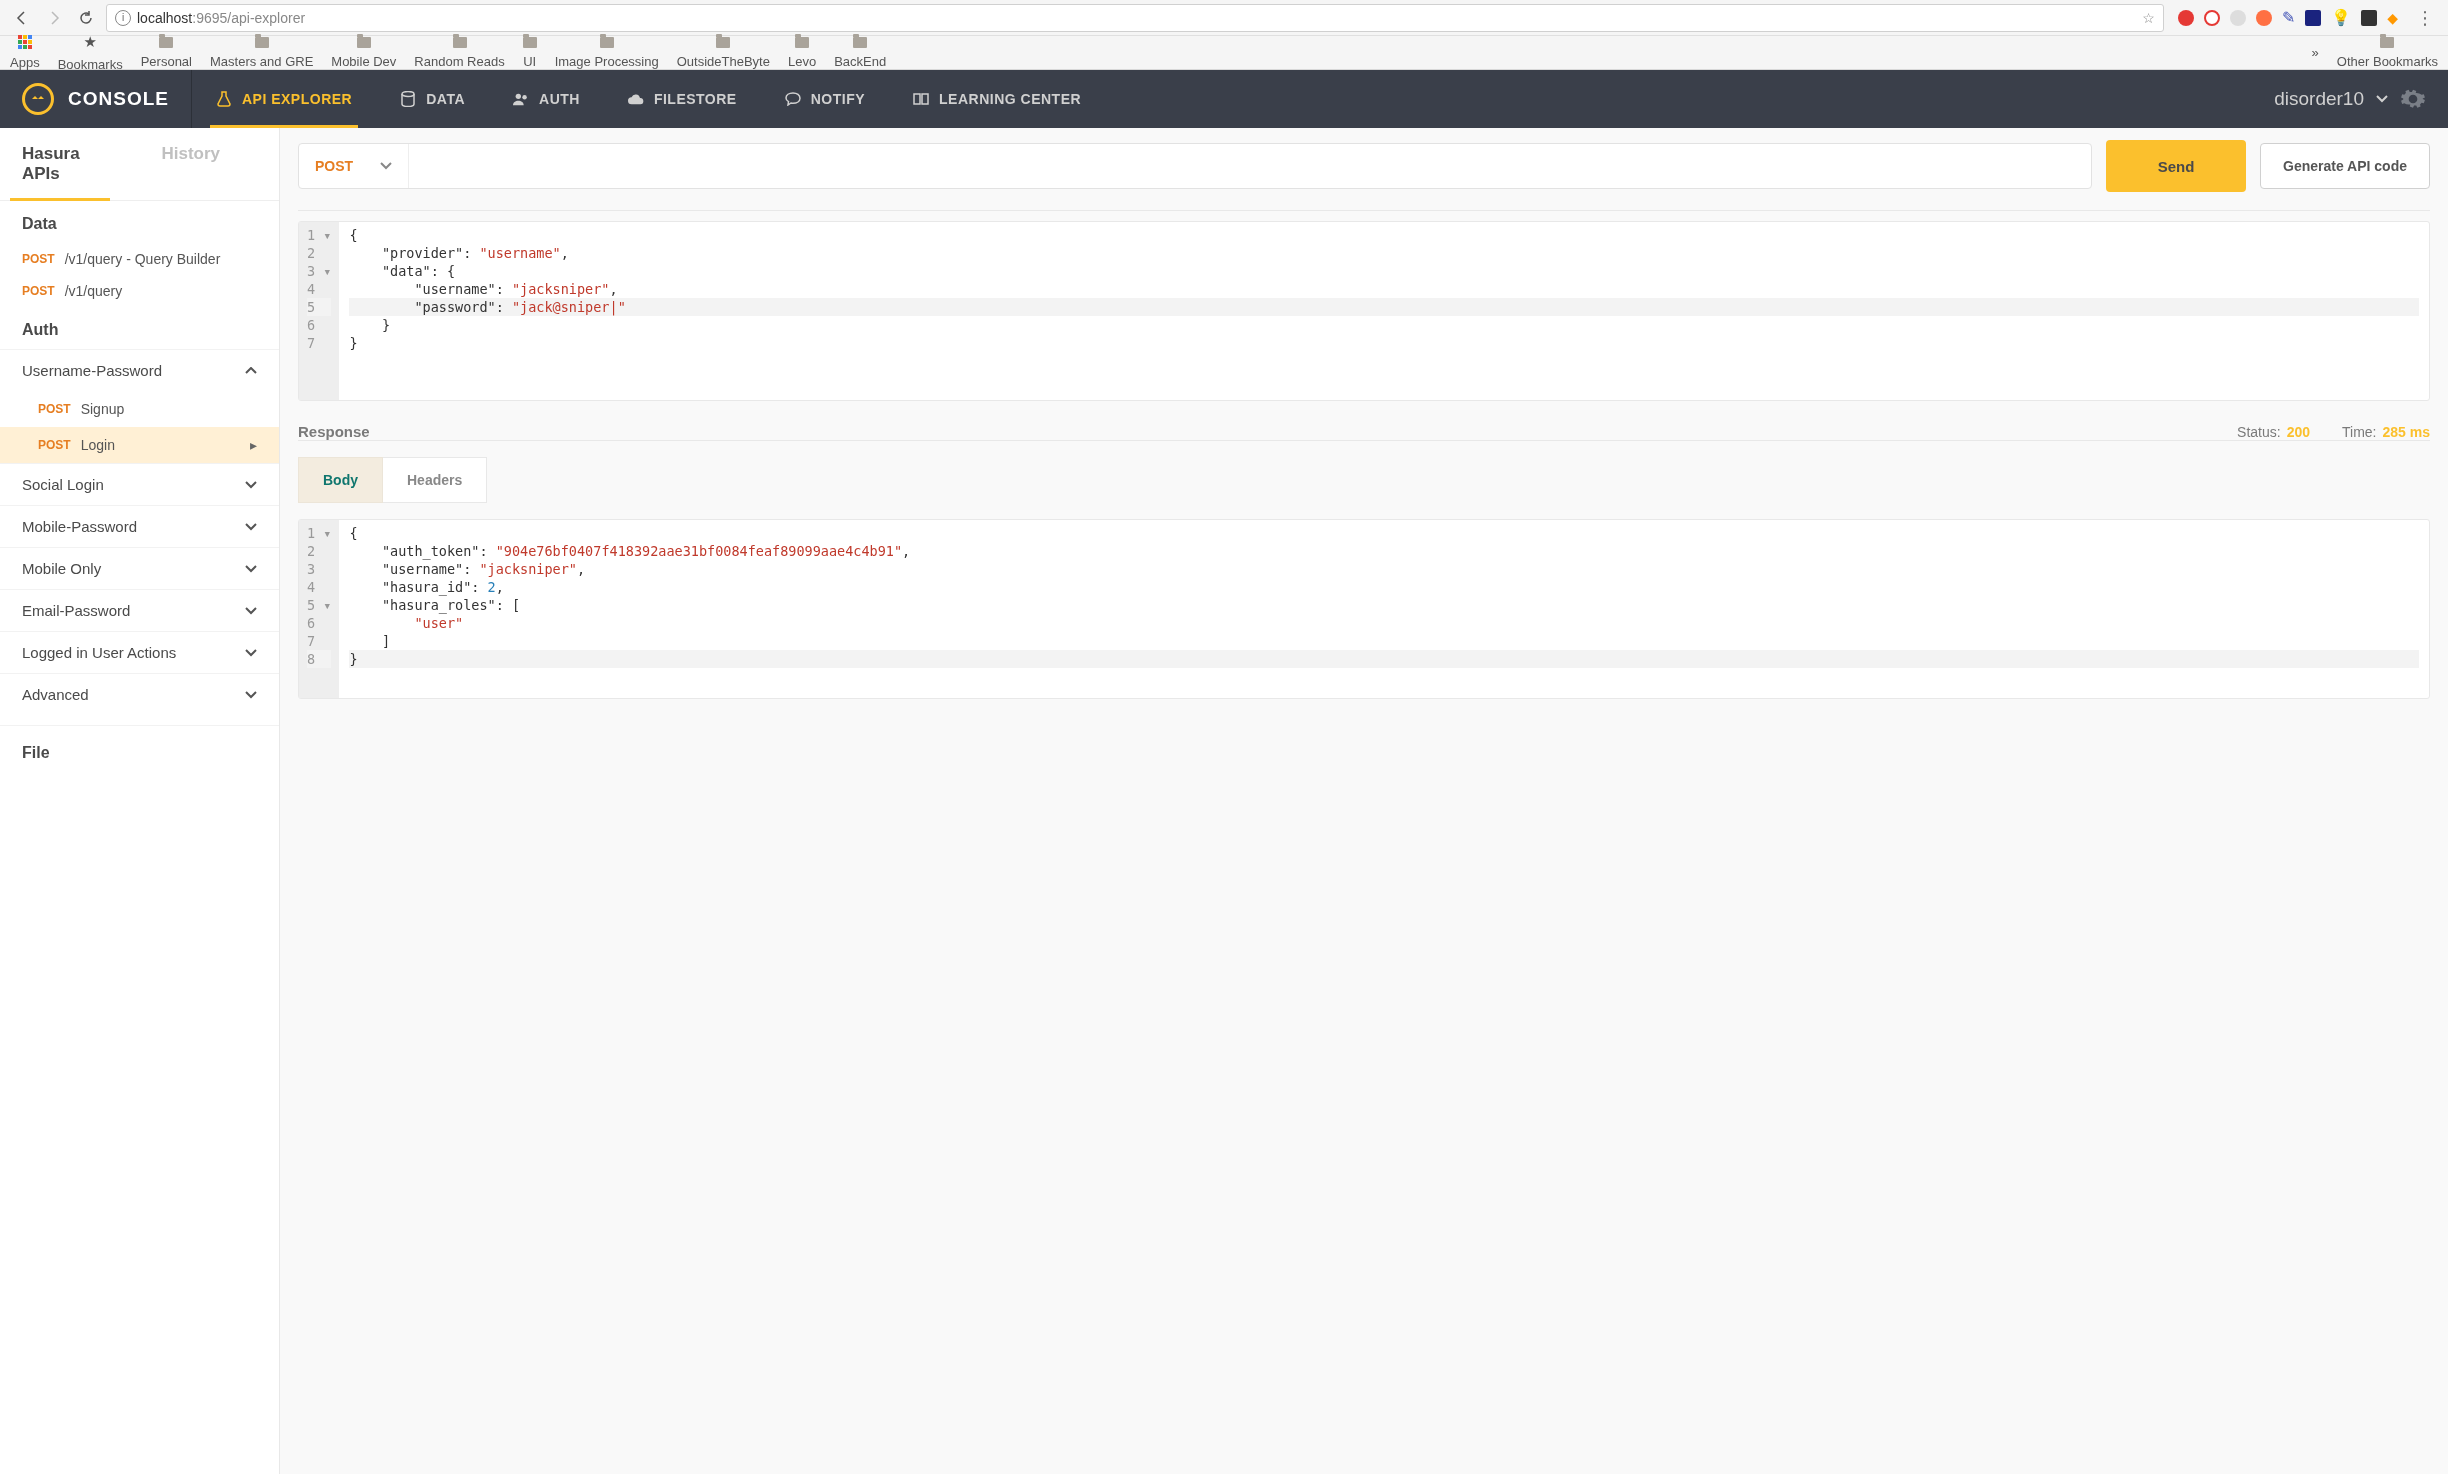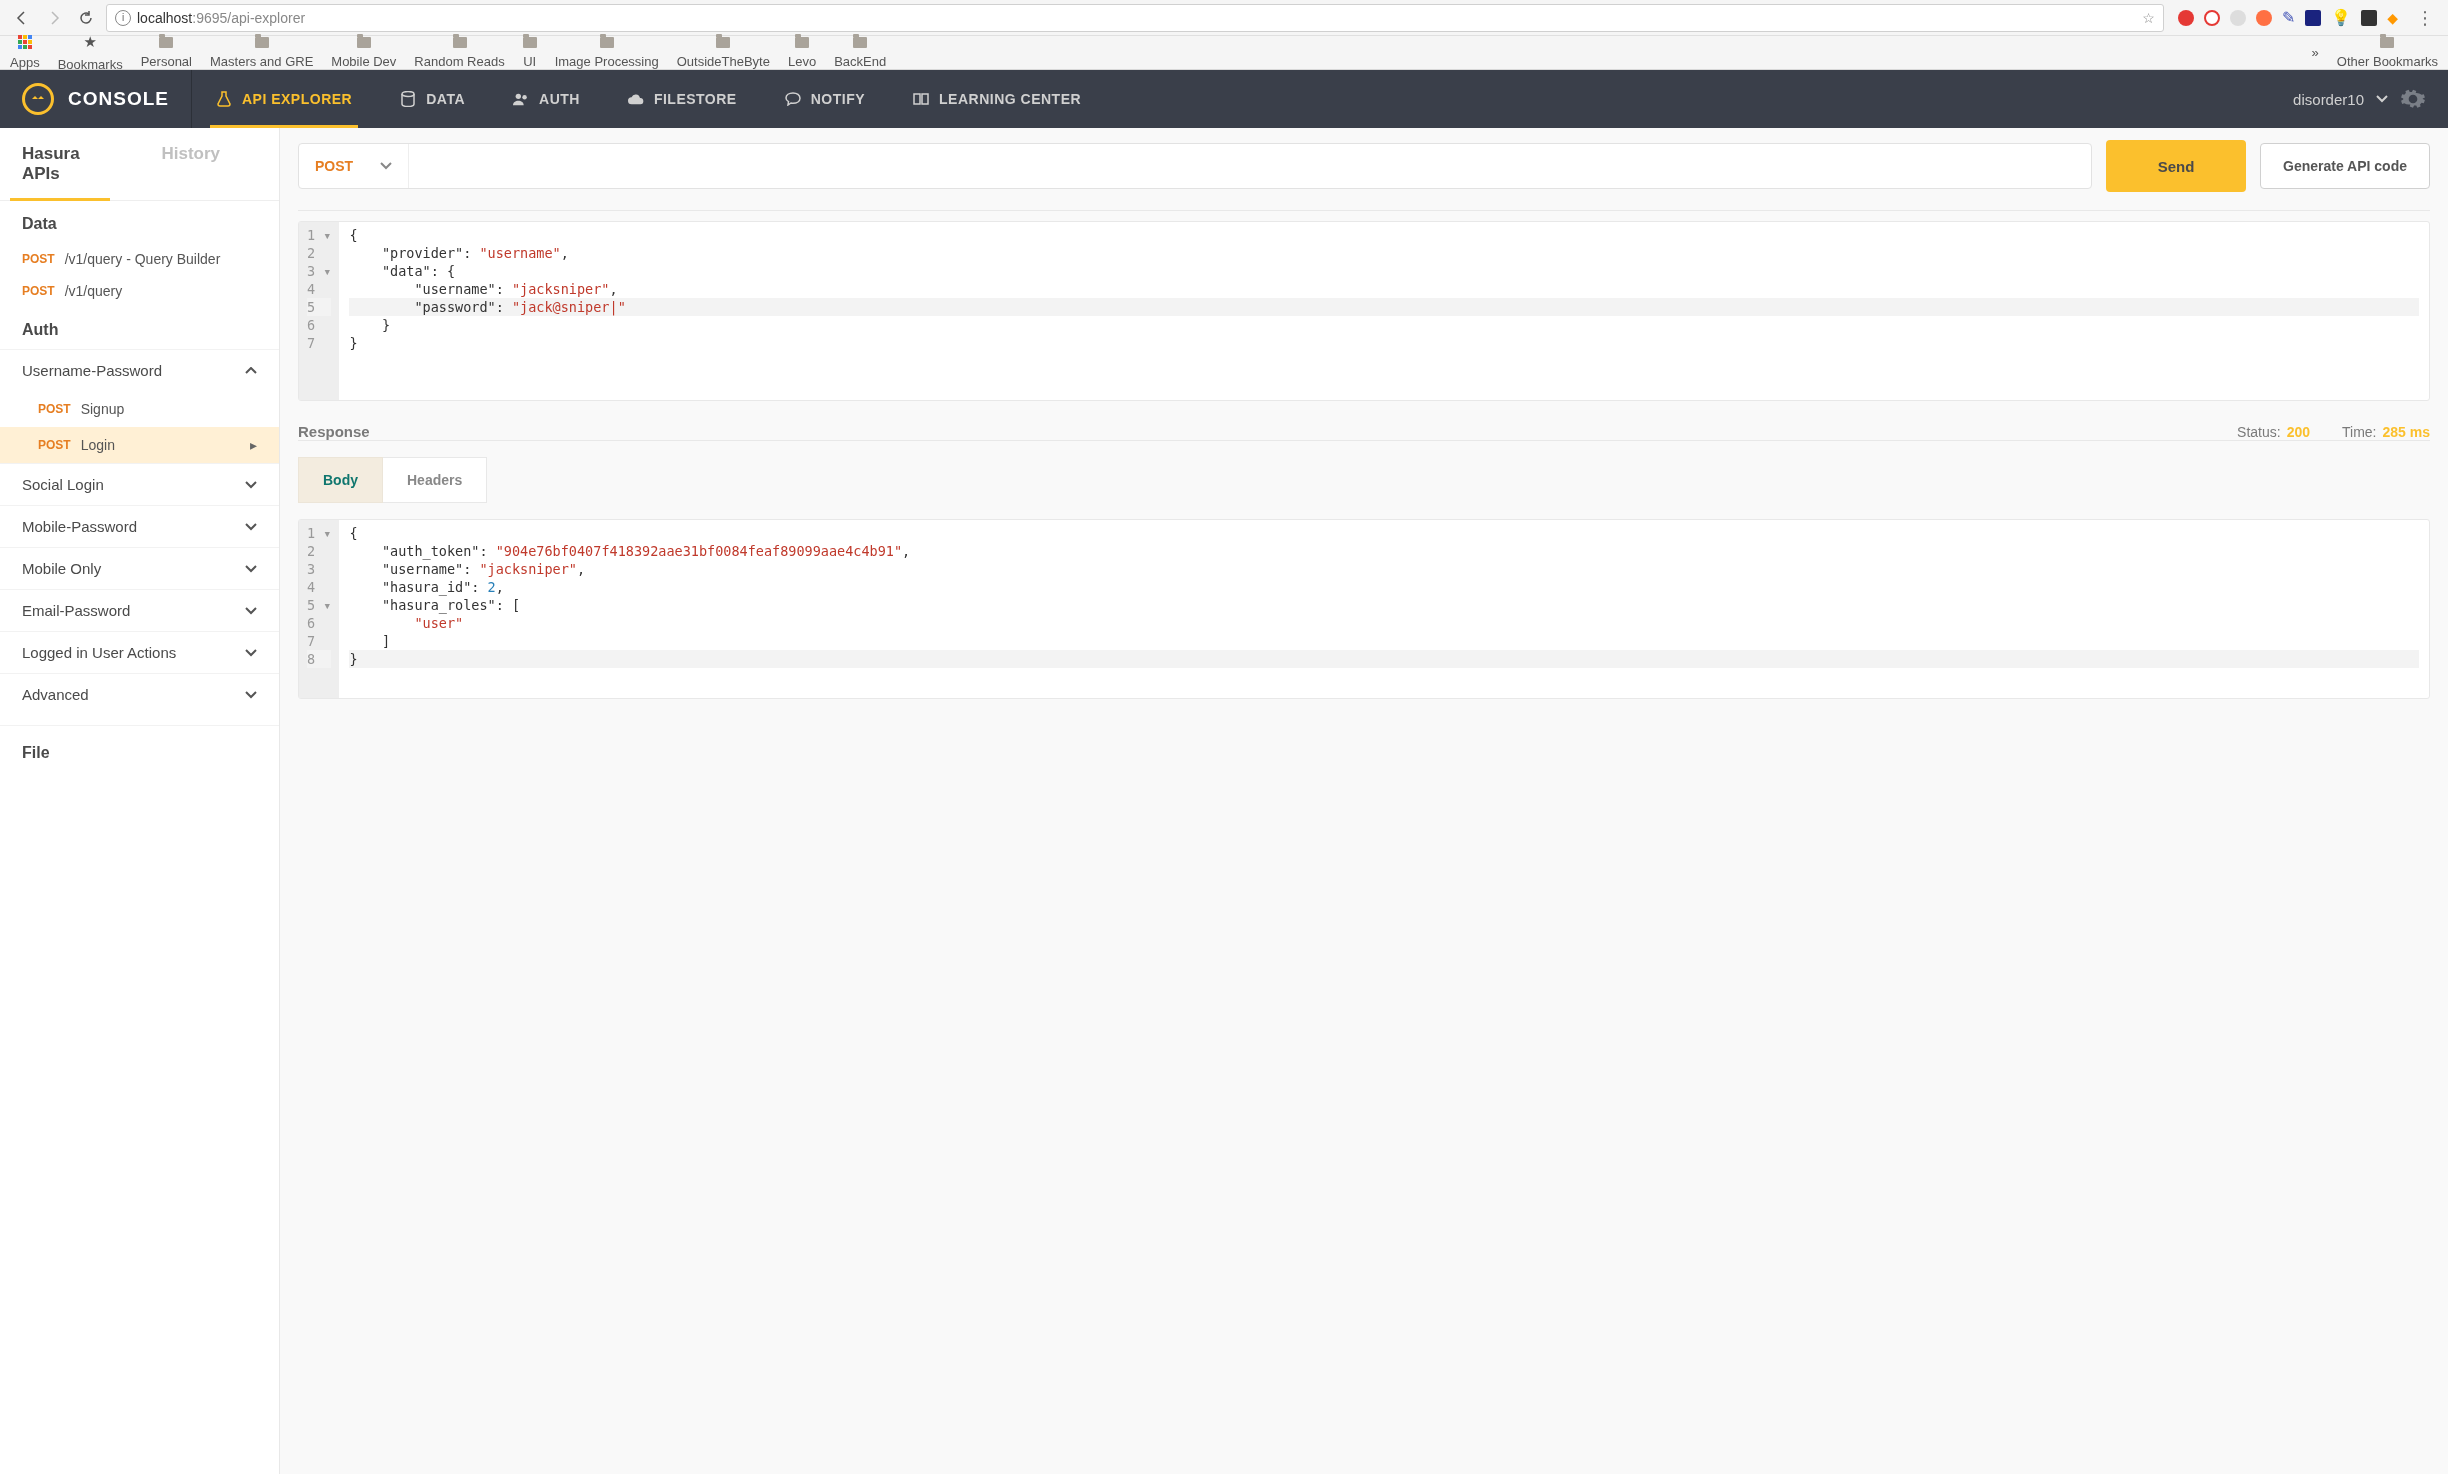--- a/index.html
+++ b/index.html
@@ -33,21 +33,21 @@
 .logo-block { display:flex; align-items:center; gap:14px; padding:0 22px; height:100%; border-right:1px solid #2c3038;}
 .logo-circle { width:32px; height:32px; border:3px solid #fbc02d; border-radius:50%; position:relative; }
 .logo-circle:before,.logo-circle:after { content:""; position:absolute; top:7px; width:0; height:0; border:3px solid transparent; border-bottom-color:#fbc02d;}
 .logo-circle:before{left:7px;} .logo-circle:after{right:7px;}
 .logo-text { color:#fff; font-weight:700; font-size:19px; letter-spacing:1px;}
 .nav-tabs { display:flex; height:100%; flex:1;}
 .nav-tab { display:flex; align-items:center; gap:10px; padding:0 24px; color:#d0d0d0; font-weight:700; font-size:14px; letter-spacing:0.5px; cursor:pointer; position:relative;}
 .nav-tab.active { color:#fbc02d; }
 .nav-tab.active:after { content:""; position:absolute; bottom:0; left:18px; right:18px; height:3px; background:#fbc02d;}
 .nav-icon { width:16px; height:16px; display:flex; align-items:center; justify-content:center; }
-.user-block { display:flex; align-items:center; gap:12px; padding:0 22px; color:#d0d0d0; font-size:15px;}
+.user-block { display:flex; align-items:center; gap:12px; padding:0 22px; color:#d0d0d0; font-size:19px;}
 .gear { width:26px; height:26px; color:#7a7f87; }
 
 
 .workspace { display:flex; height: calc(100vh - 128px); }
 .sidebar { width:280px; background:#fff; border-right:1px solid #e8e8e8; overflow-y:auto; }
 .sb-tabs { display:flex; border-bottom:1px solid #eee; }
 .sb-tab { flex:1; padding:16px 22px; font-size:17px; font-weight:600; color:#c0c0c0; cursor:pointer; position:relative;}
 .sb-tab.active { color:#4a4a4a; }
 .sb-tab.active:after { content:""; position:absolute; bottom:-1px; left:10px; right:30px; height:3px; background:#fbc02d;}
 .sb-section { padding:14px 22px 10px; font-size:16px; font-weight:600; color:#4a4a4a;}

